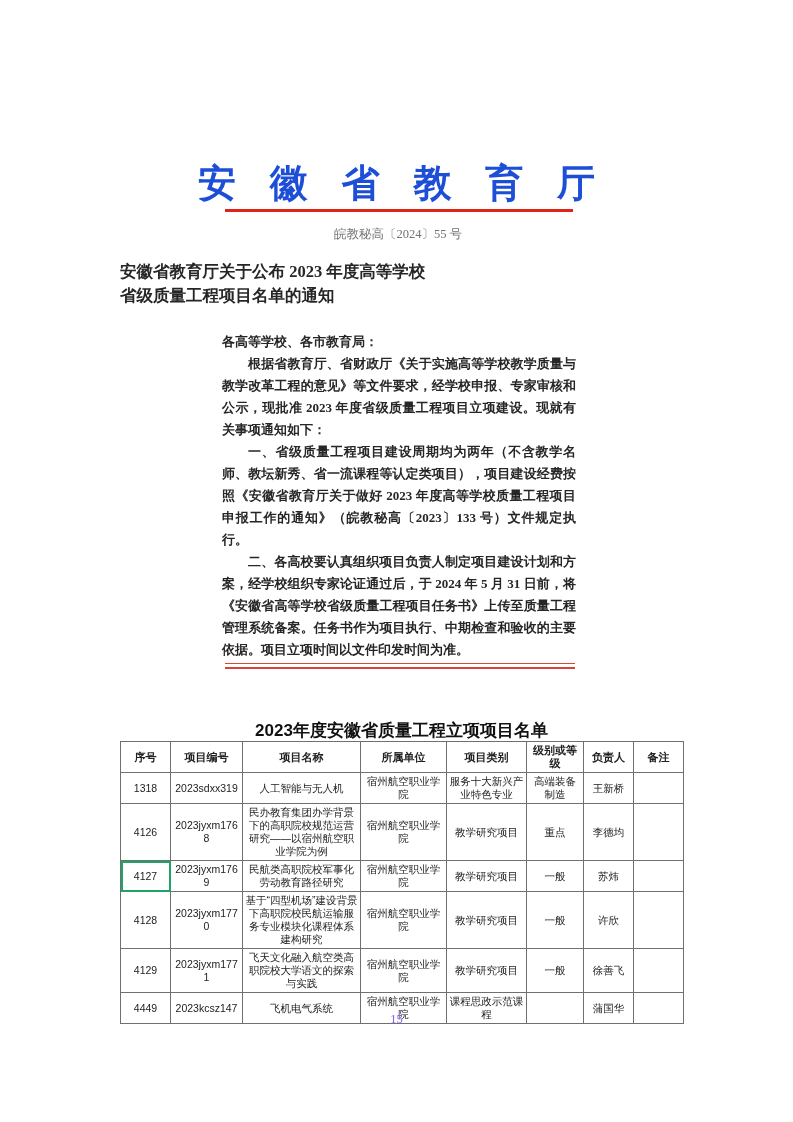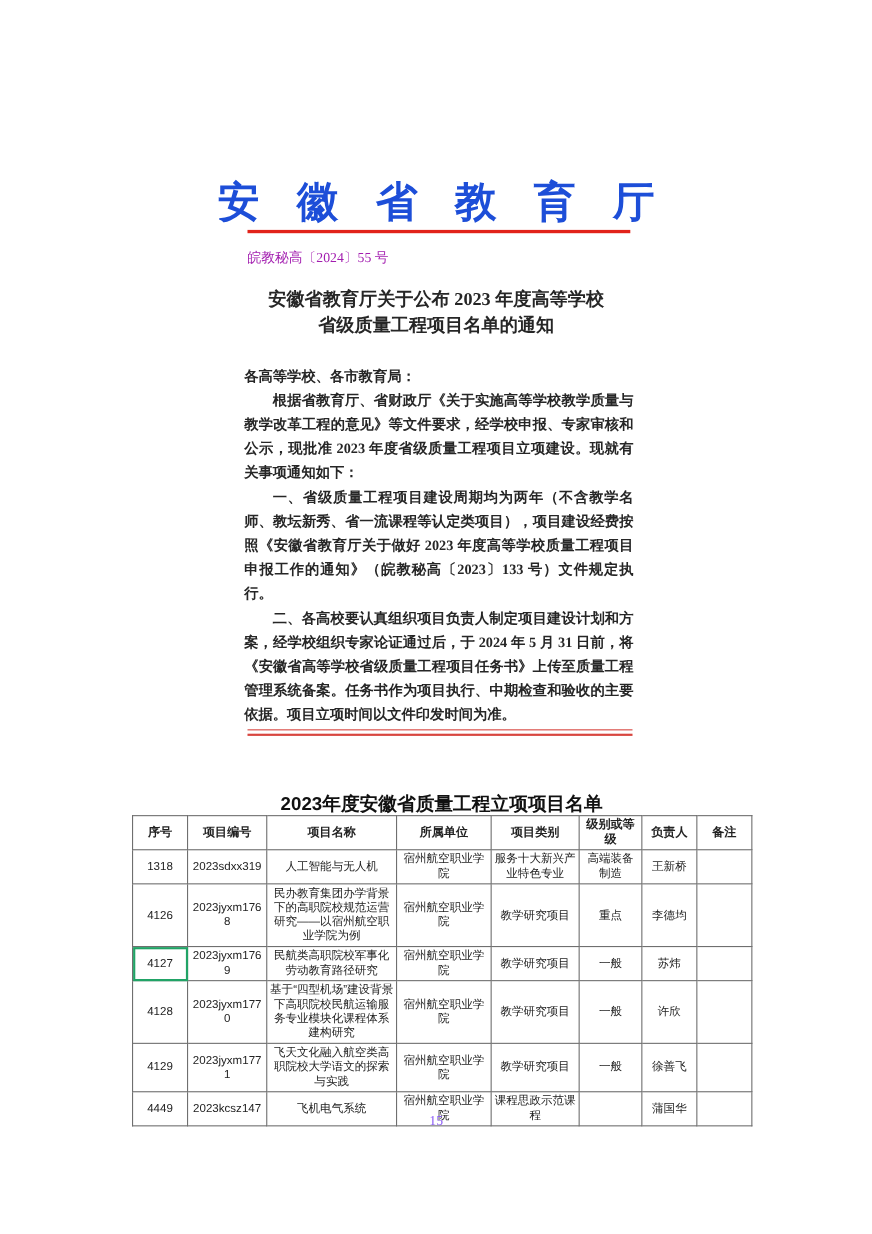--- a/index.html
+++ b/index.html
@@ -18,27 +18,27 @@
     font-size:38px;font-weight:bold;
     letter-spacing:0.32em;text-indent:0.32em;
     color:#1d4ed8;
   }
   .red-rule{
     position:absolute;top:209px;left:225px;width:348px;height:3px;
     background:#e2231a;
   }
   .doc-number{
     position:absolute;top:226px;left:225px;width:346px;
-    text-align:left;
-    font-size:12.5px;color:#a21caf;
+    text-align:center;
+    font-size:12.5px;color:#737373;
   }
   
   .doc-title{
     position:absolute;top:260px;left:120px;width:553px;
-    text-align:center;
+    text-align:left;
     font-size:16.5px;font-weight:bold;line-height:24px;color:#262626;
   }
   
   .doc-body{
     position:absolute;top:331px;left:222px;width:354px;
     font-size:13px;line-height:22px;
     text-align:justify;
     color:#262626;
   }
   .doc-body p{margin:0;font-weight:bold;}

